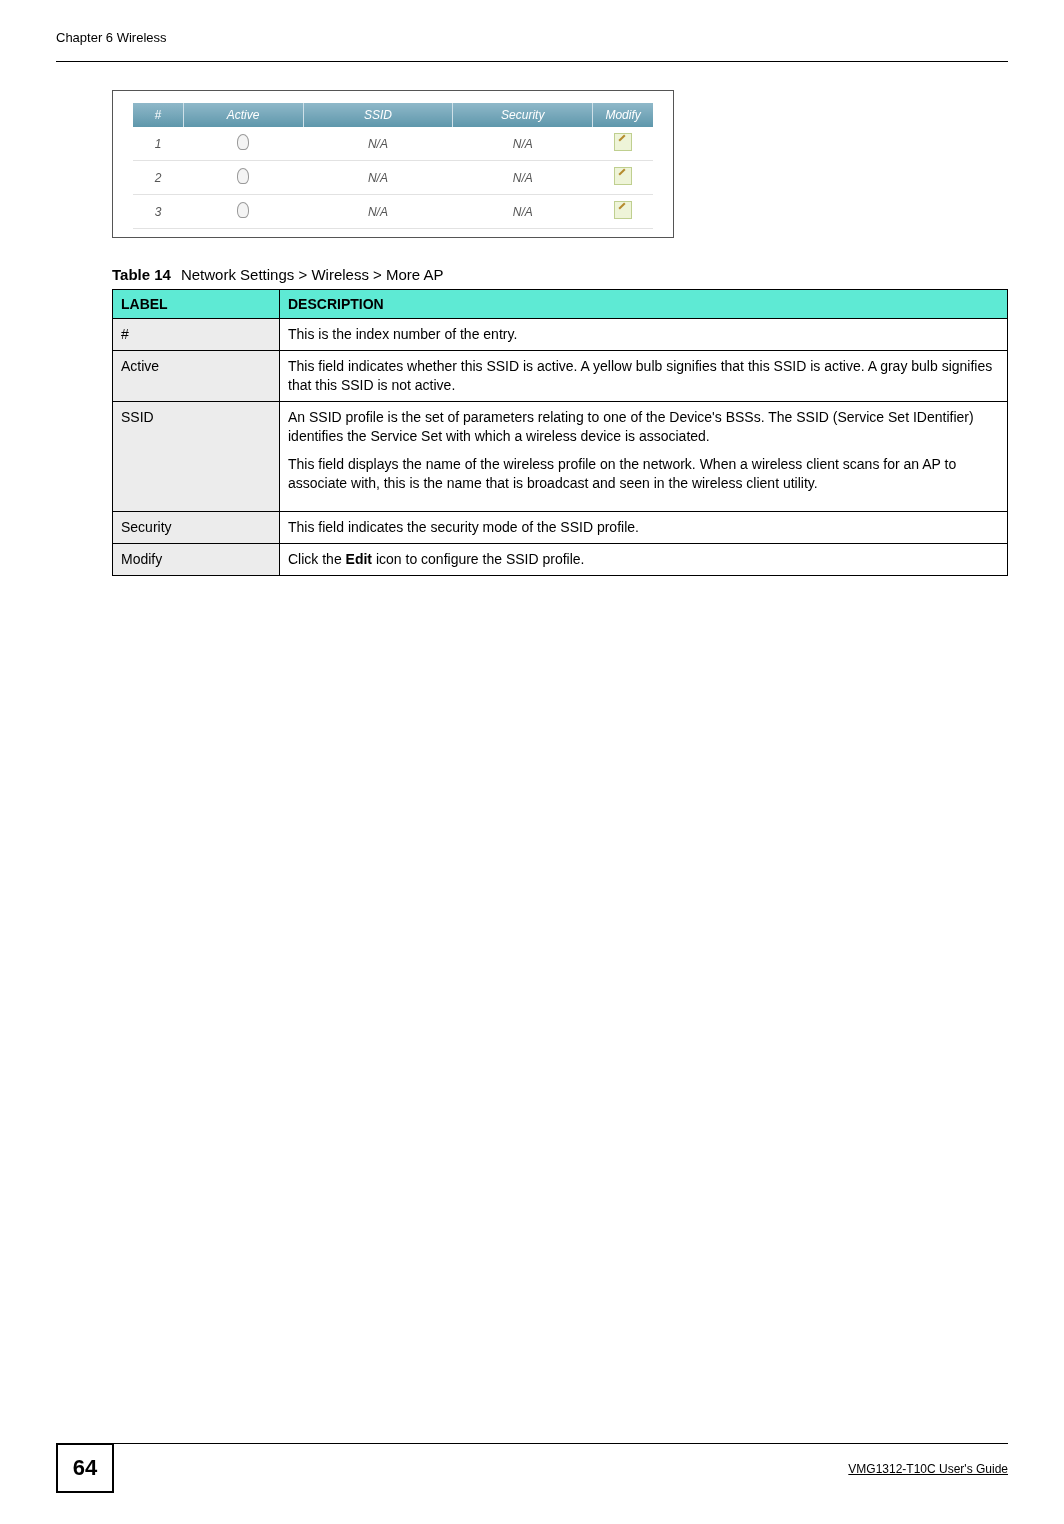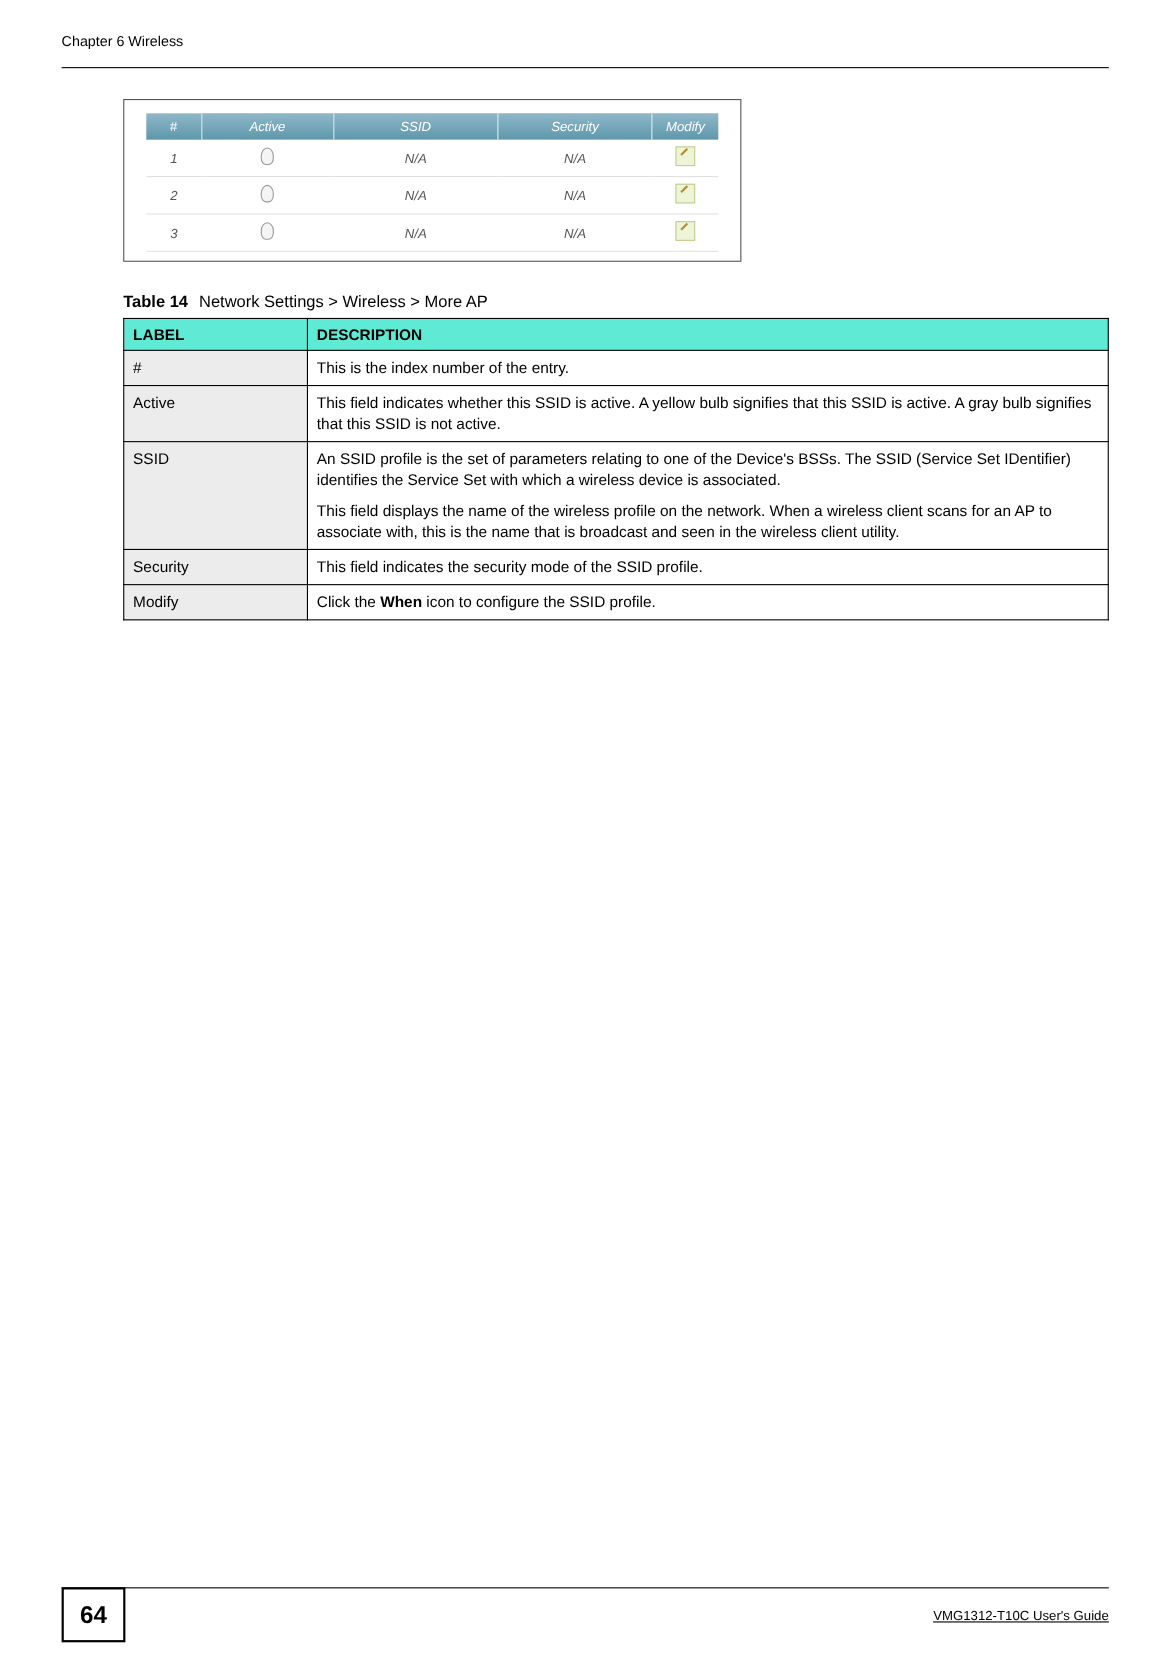--- a/index.html
+++ b/index.html
@@ -108,21 +108,21 @@
     border: 1px solid #000;
     padding: 6px 8px;
     vertical-align: top;
     line-height:1.35;
   }
   .desc-table td.label-col{
     background:#ececec;
     width:150px;
   }
   .desc-table td p{margin:0 0 10px 0;}
-  .desc-table td p:last-child{margin-bottom:0;}
+  .desc-table td p:last-child{margin-bottom:12px;}
   .footer {
     position: absolute;
     bottom: 30px;
     left: 0;
     right: 0;
     padding: 0 56px;
   }
   .footer-line{
     border-top:1.5px solid #000;
     display:flex;
@@ -214,21 +214,21 @@
             <p>This field displays the name of the wireless profile on the network. When a wireless client scans for an AP to associate with, this is the name that is broadcast and seen in the wireless client utility.</p>
           </td>
         </tr>
         <tr>
           <td class="label-col">Security</td>
           <td>This field indicates the security mode of the SSID profile.</td>
         </tr>
         <tr>
           <td class="label-col">Modify</td>
           <td>
-            <span>Click the </span><span class="bold">When</span><span> icon to configure the SSID profile.</span>
+            <span>Click the </span><span class="bold">Edit</span><span> icon to configure the SSID profile.</span>
           </td>
         </tr>
       </tbody>
     </table>
   </div>
 
   <div class="footer">
     <div class="footer-line">
       <div class="page-num-box">64</div>
       <div class="guide-txt">VMG1312-T10C User's Guide</div>

